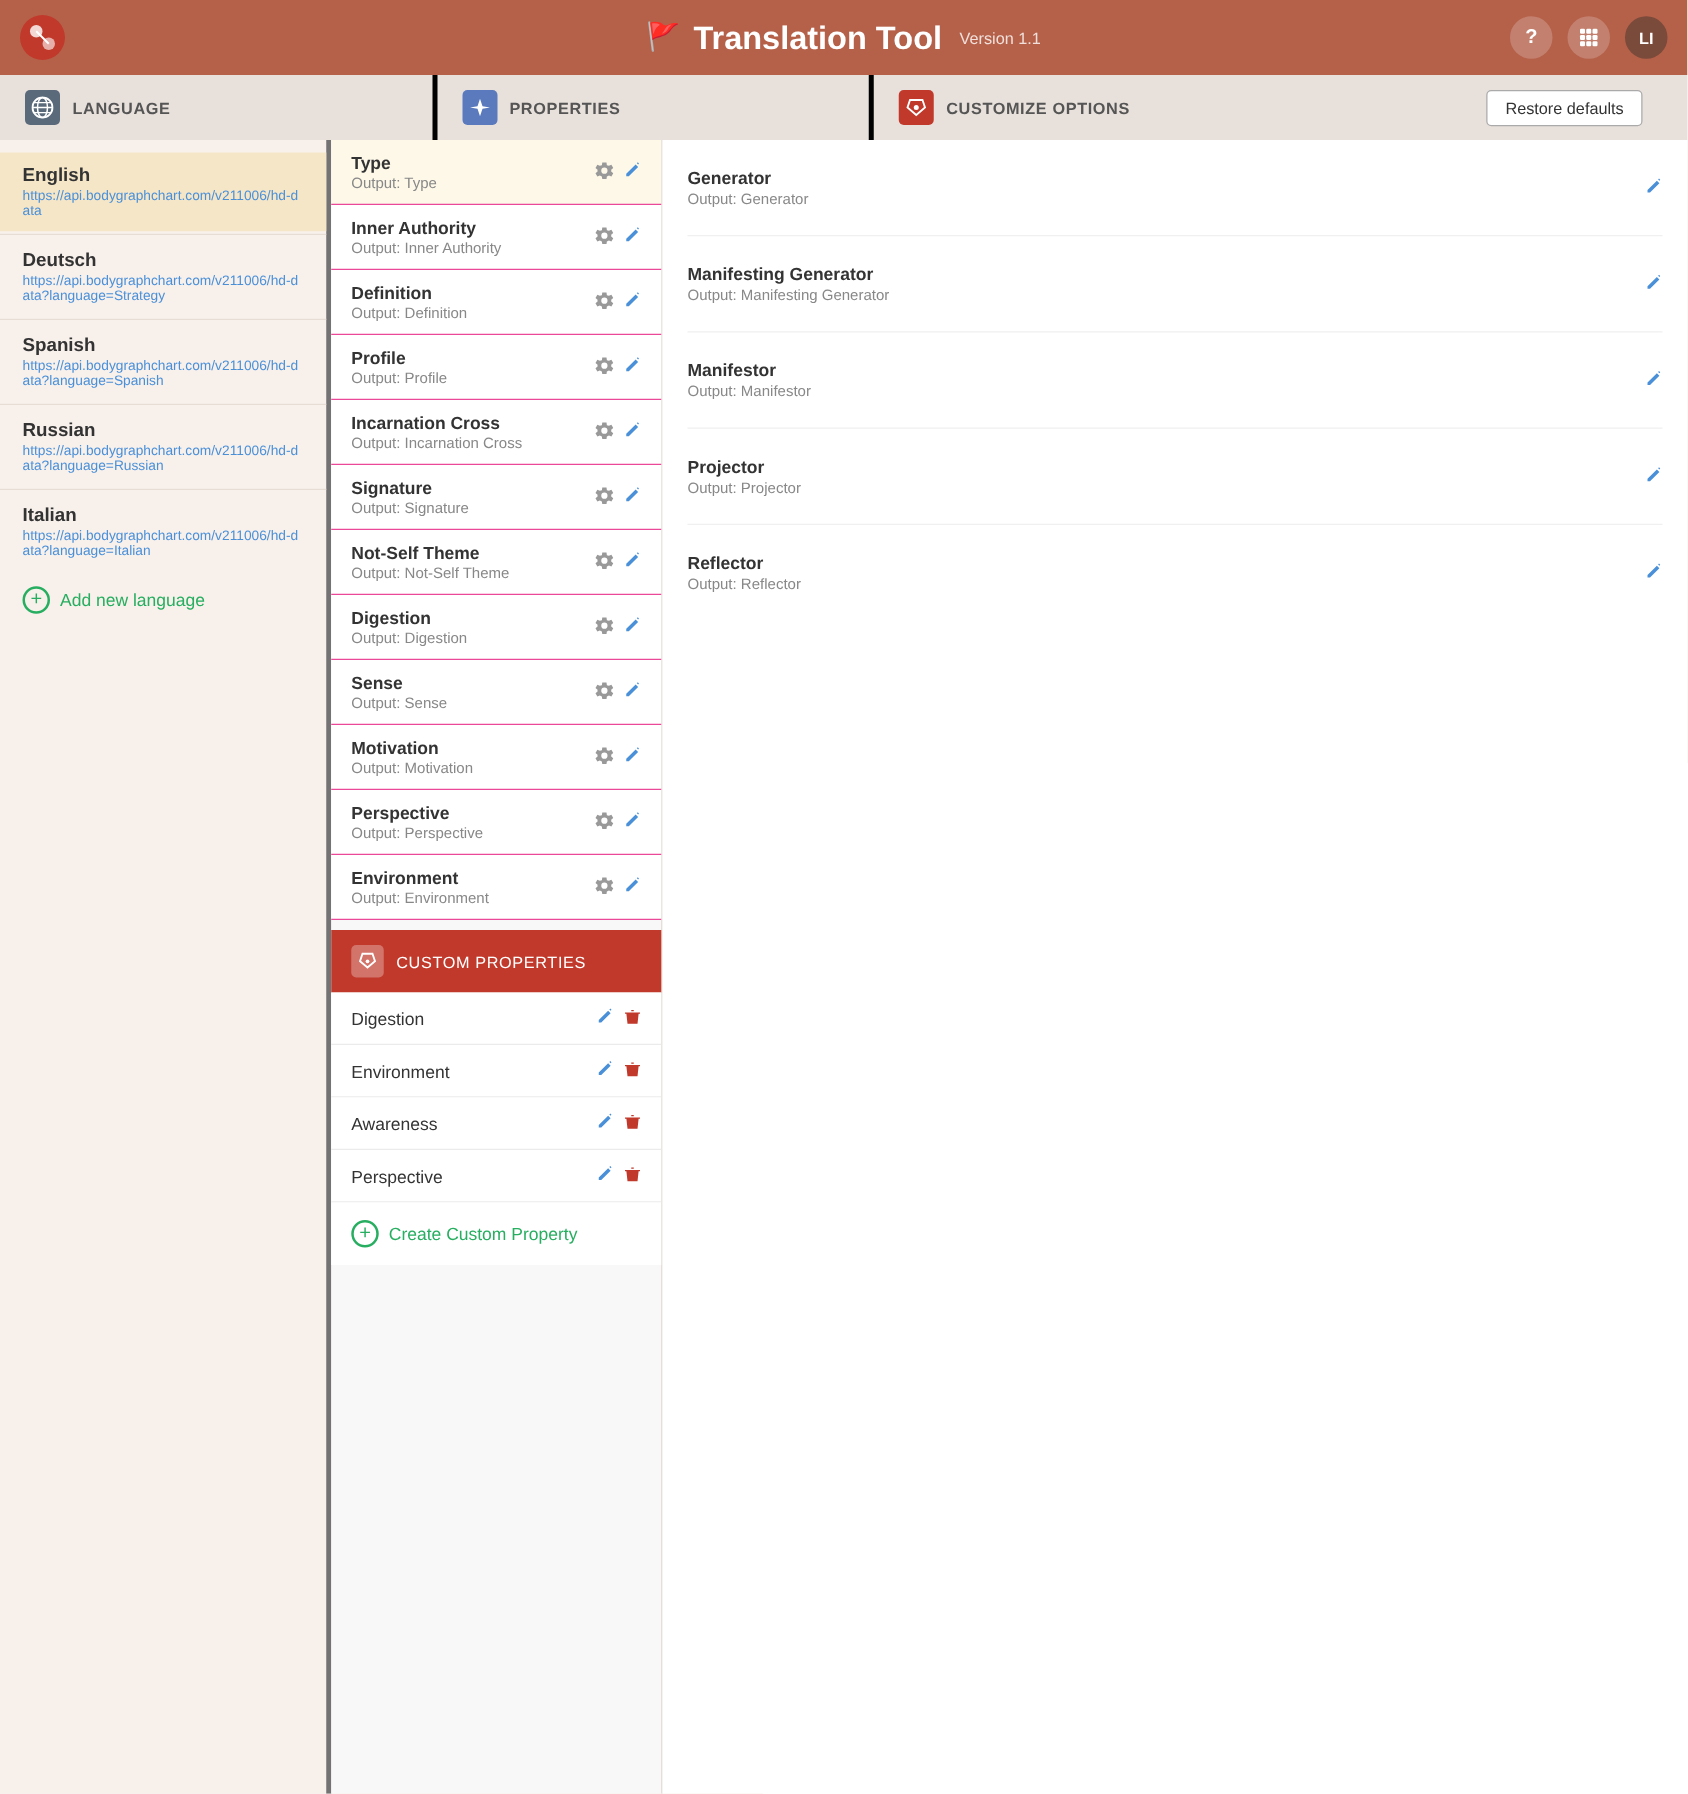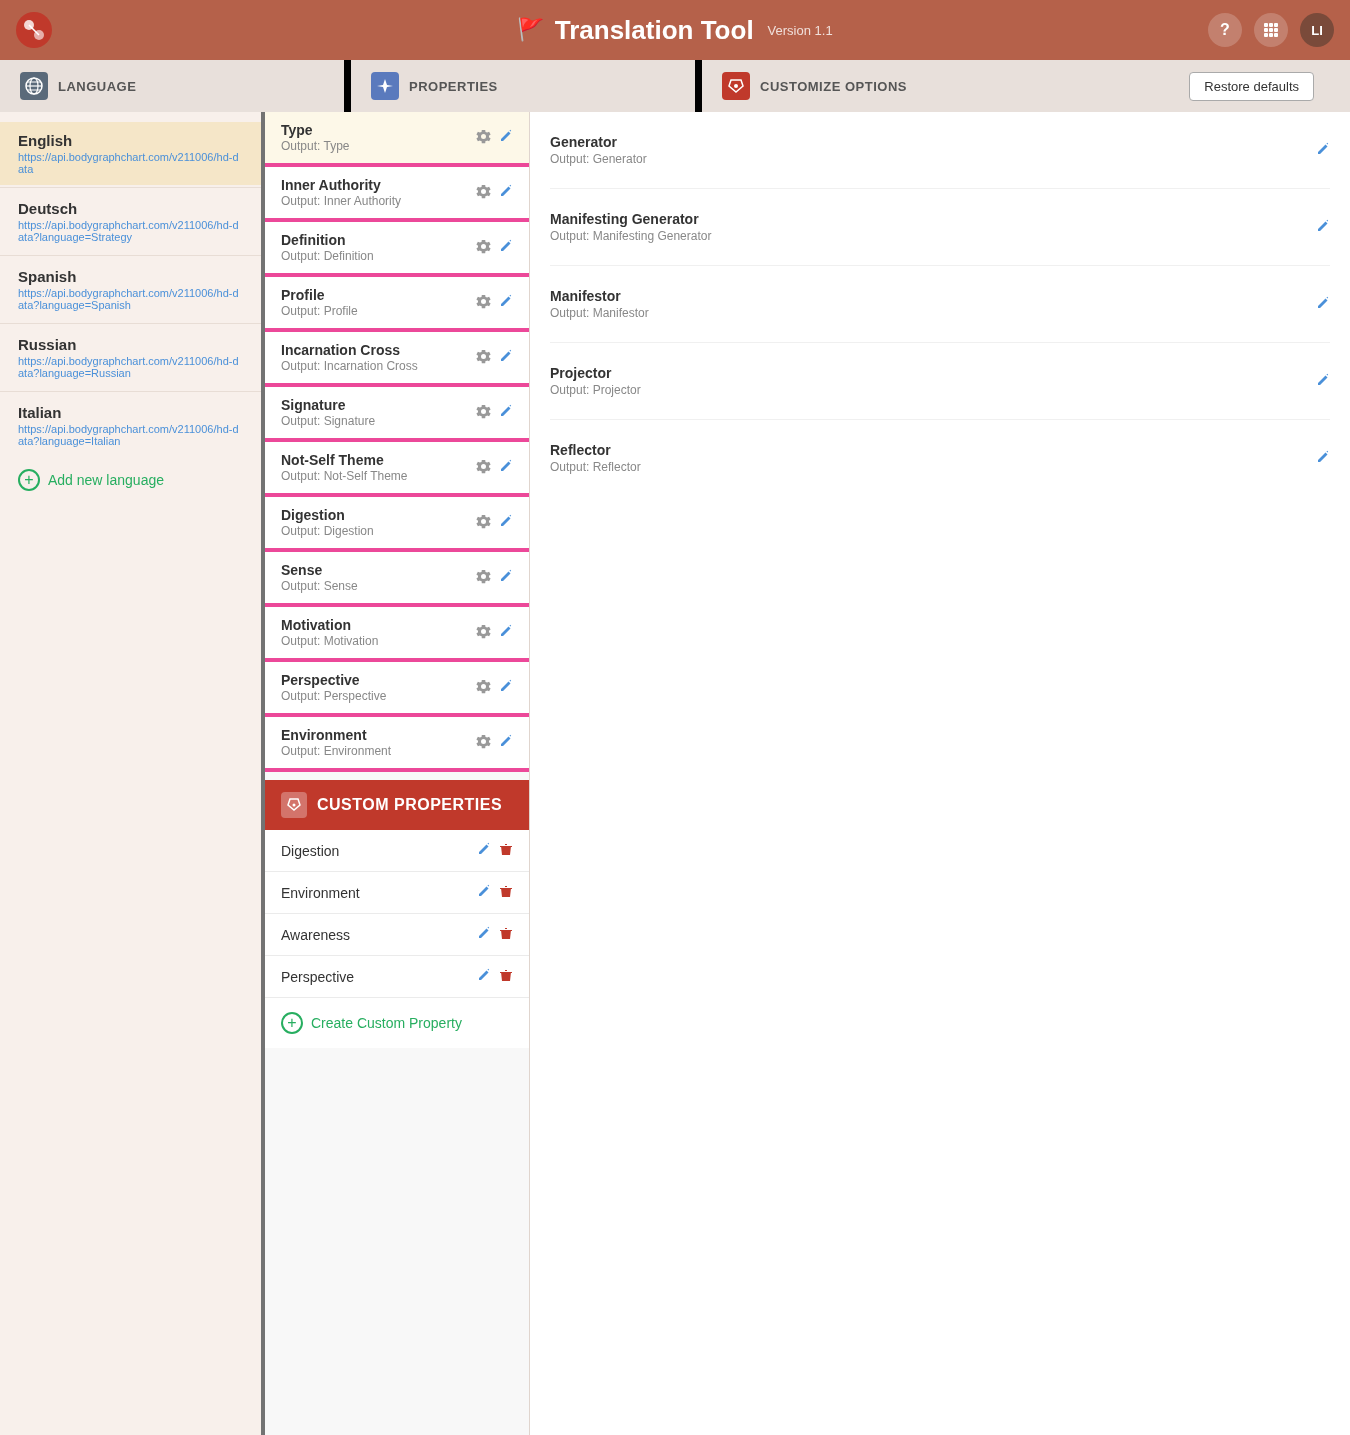--- a/index.html
+++ b/index.html
@@ -55,21 +55,21 @@
       background: #e8e0db;
       display: flex;
       align-items: center;
       height: 52px;
     }
     .section-bar-item {
       display: flex; align-items: center; gap: 10px;
       padding: 0 20px;
       height: 100%;
       flex: 1;
-      border-right: 7px solid #000000;
+      border-right: 4px solid #000000;
     }
     .section-bar-item:last-child { border-right: none; flex: 2; }
     .section-icon {
       width: 28px; height: 28px;
       border-radius: 4px;
       display: flex; align-items: center; justify-content: center;
       font-size: 16px; color: white;
     }
     .section-icon.globe { background: #5a6a7a; }
     .section-icon.spark { background: #5a7abd; }
@@ -129,21 +129,21 @@
     
     .properties-panel {
       width: 265px; min-width: 265px;
       background: #f8f8f8;
       border-right: 1px solid #e0d5ce;
       padding: 0;
     }
     .prop-item {
       display: flex; align-items: center; justify-content: flex-end;
       padding: 10px 16px;
-      border-bottom: 4px solid #ec4899;
+      border-bottom: 1px solid #ec4899;
       background: white;
     }
     .prop-item:first-child {
       background: #fdf8e8;
     }
     .prop-item-text { flex: 1; }
     .prop-name { font-size: 14px; font-weight: 600; color: #333; }
     .prop-output { font-size: 12px; color: #888; margin-top: 1px; }
     .prop-actions { display: flex; gap: 8px; align-items: center; }
     .prop-gear-icon { color: #999; font-size: 14px; cursor: pointer; }
@@ -156,21 +156,21 @@
       padding: 12px 16px;
       margin-top: 8px;
     }
     .custom-props-header-icon {
       width: 26px; height: 26px;
       background: rgba(255,255,255,0.3); border-radius: 4px;
       display: flex; align-items: center; justify-content: center;
       font-size: 14px; color: white;
     }
     .custom-props-label {
-      font-size: 16px; font-weight: 700; color: white; letter-spacing: 0.5px;
+      font-size: 13px; font-weight: 400; color: white; letter-spacing: 0.5px;
       text-transform: uppercase;
     }
     .custom-prop-item {
       display: flex; align-items: center; justify-content: space-between;
       padding: 12px 16px;
       border-bottom: 1px solid #ebebeb;
       background: white;
     }
     .custom-prop-name { font-size: 14px; font-weight: 500; color: #333; }
     .custom-prop-actions { display: flex; gap: 8px; }

